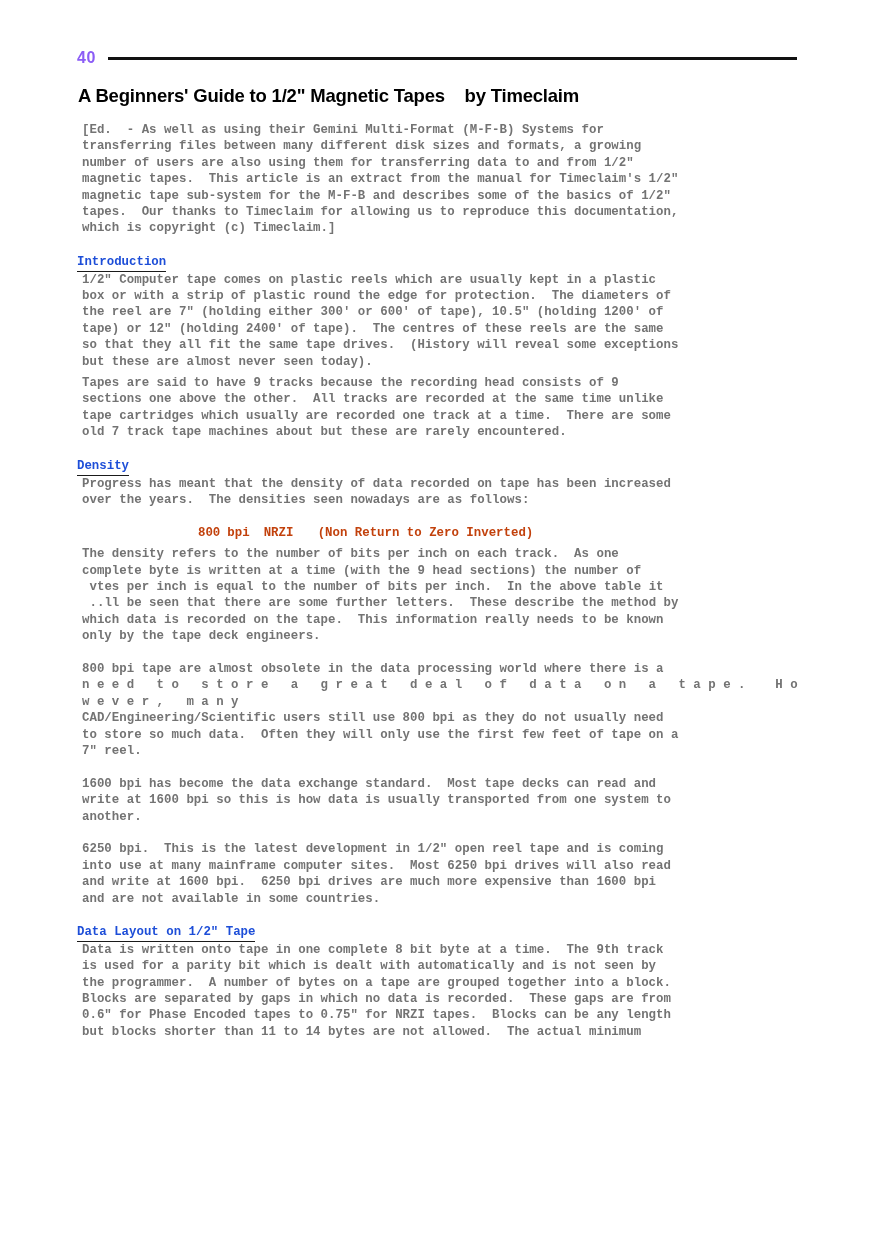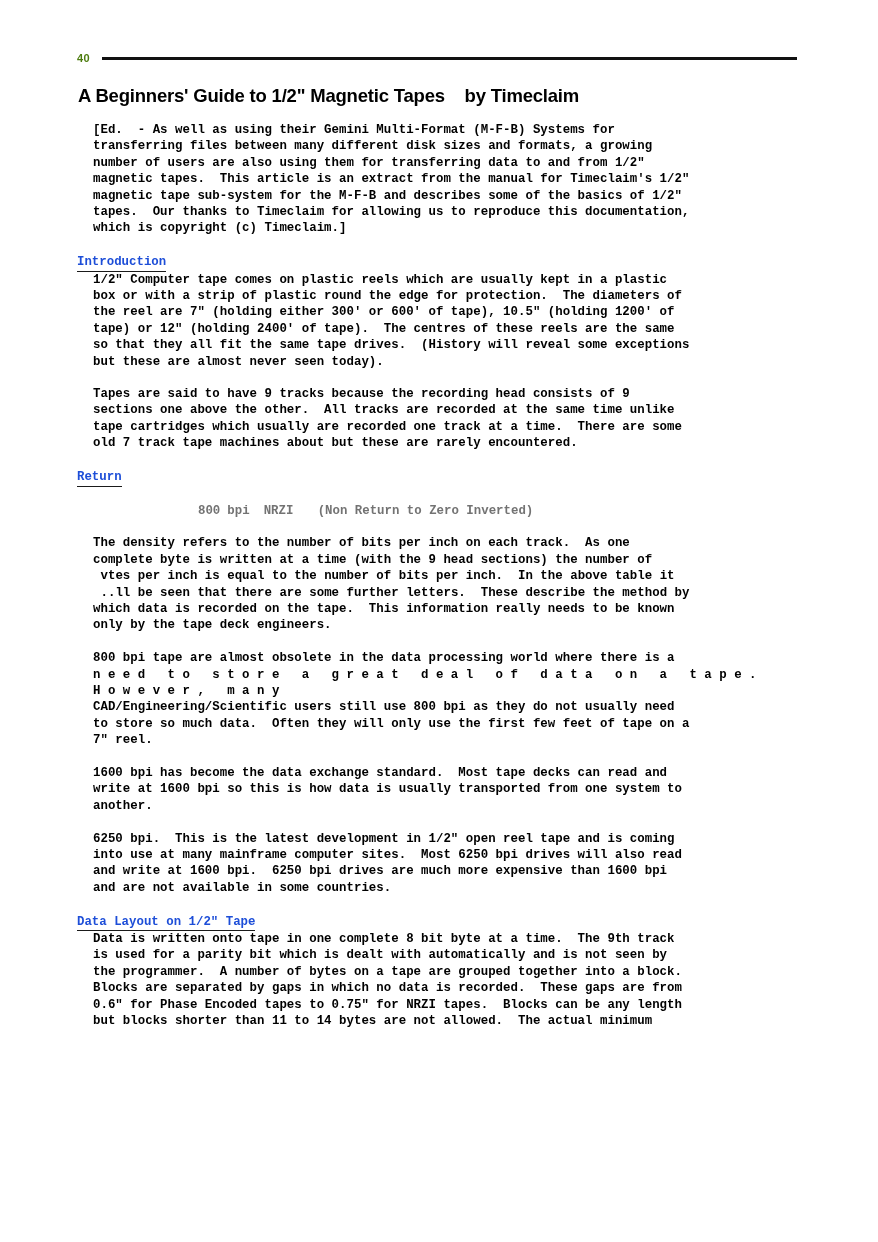--- a/index.html
+++ b/index.html
@@ -32,23 +32,23 @@
     left: 77px;
     top: 48px;
     width: 720px;
     height: 20px;
     display: flex;
     align-items: center;
   }
   .folio {
     font-family: "Liberation Sans", sans-serif;
     font-weight: bold;
-    font-size: 11px;
+    font-size: 16px;
     letter-spacing: 0.5px;
-    color: #4d7c0f;
+    color: #8b5cf6;
     line-height: 1;
     white-space: nowrap;
   }
   .header-rule {
     flex: 1 1 auto;
     height: 3px;
     margin-left: 12px;
     margin-top: 1px;
     background: #111111;
   }
@@ -73,23 +73,23 @@
     left: 77px;
     top: 122px;
     width: 726px;
   }
 
   .para {
     font-size: 12.4px;
     font-weight: bold;
     line-height: 16.4px;
     letter-spacing: 0.02px;
-    color: #000000;
+    color: #737373;
     white-space: pre-wrap;
-    margin: 16px;
+    margin: 5px;
   }
   .para + .para {
     margin-top: 16.4px;
   }
   .para.tight {
     margin-top: 0;
   }
 
   .heading {
     font-size: 12.4px;
@@ -107,21 +107,21 @@
     line-height: 16.4px;
   }
 
   
   .density-table {
     margin-top: 16.4px;
     margin-left: 121px;
     font-size: 12.4px;
     font-weight: bold;
     line-height: 16.4px;
-    color: #737373;
+    color: #c2410c;
     border-collapse: collapse;
   }
   .density-table td {
     padding: 0;
     white-space: pre;
     vertical-align: baseline;
   }
   .dt-bpi {
     text-align: right;
     padding-right: 7px !important;
@@ -168,22 +168,24 @@
 tape) or 12" (holding 2400' of tape).  The centres of these reels are the same
 so that they all fit the same tape drives.  (History will reveal some exceptions
 but these are almost never seen today).</p>
 
     <p class="para tight">Tapes are said to have 9 tracks because the recording head consists of 9
 sections one above the other.  All tracks are recorded at the same time unlike
 tape cartridges which usually are recorded one track at a time.  There are some
 old 7 track tape machines about but these are rarely encountered.</p>
 
     <div class="heading-wrap">
-      <span class="heading">Return</span>
+      <span class="heading">Density</span>
     </div>
+    <p class="para tight">Progress has meant that the density of data recorded on tape has been increased
+over the years.  The densities seen nowadays are as follows:</p>
 
     <table class="density-table">
       <tbody>
         <tr>
           <td class="dt-bpi">800</td>
           <td class="dt-unit">bpi</td>
           <td class="dt-code">NRZI</td>
           <td class="dt-desc">(Non Return to Zero Inverted)</td>
         </tr>
       </tbody>

